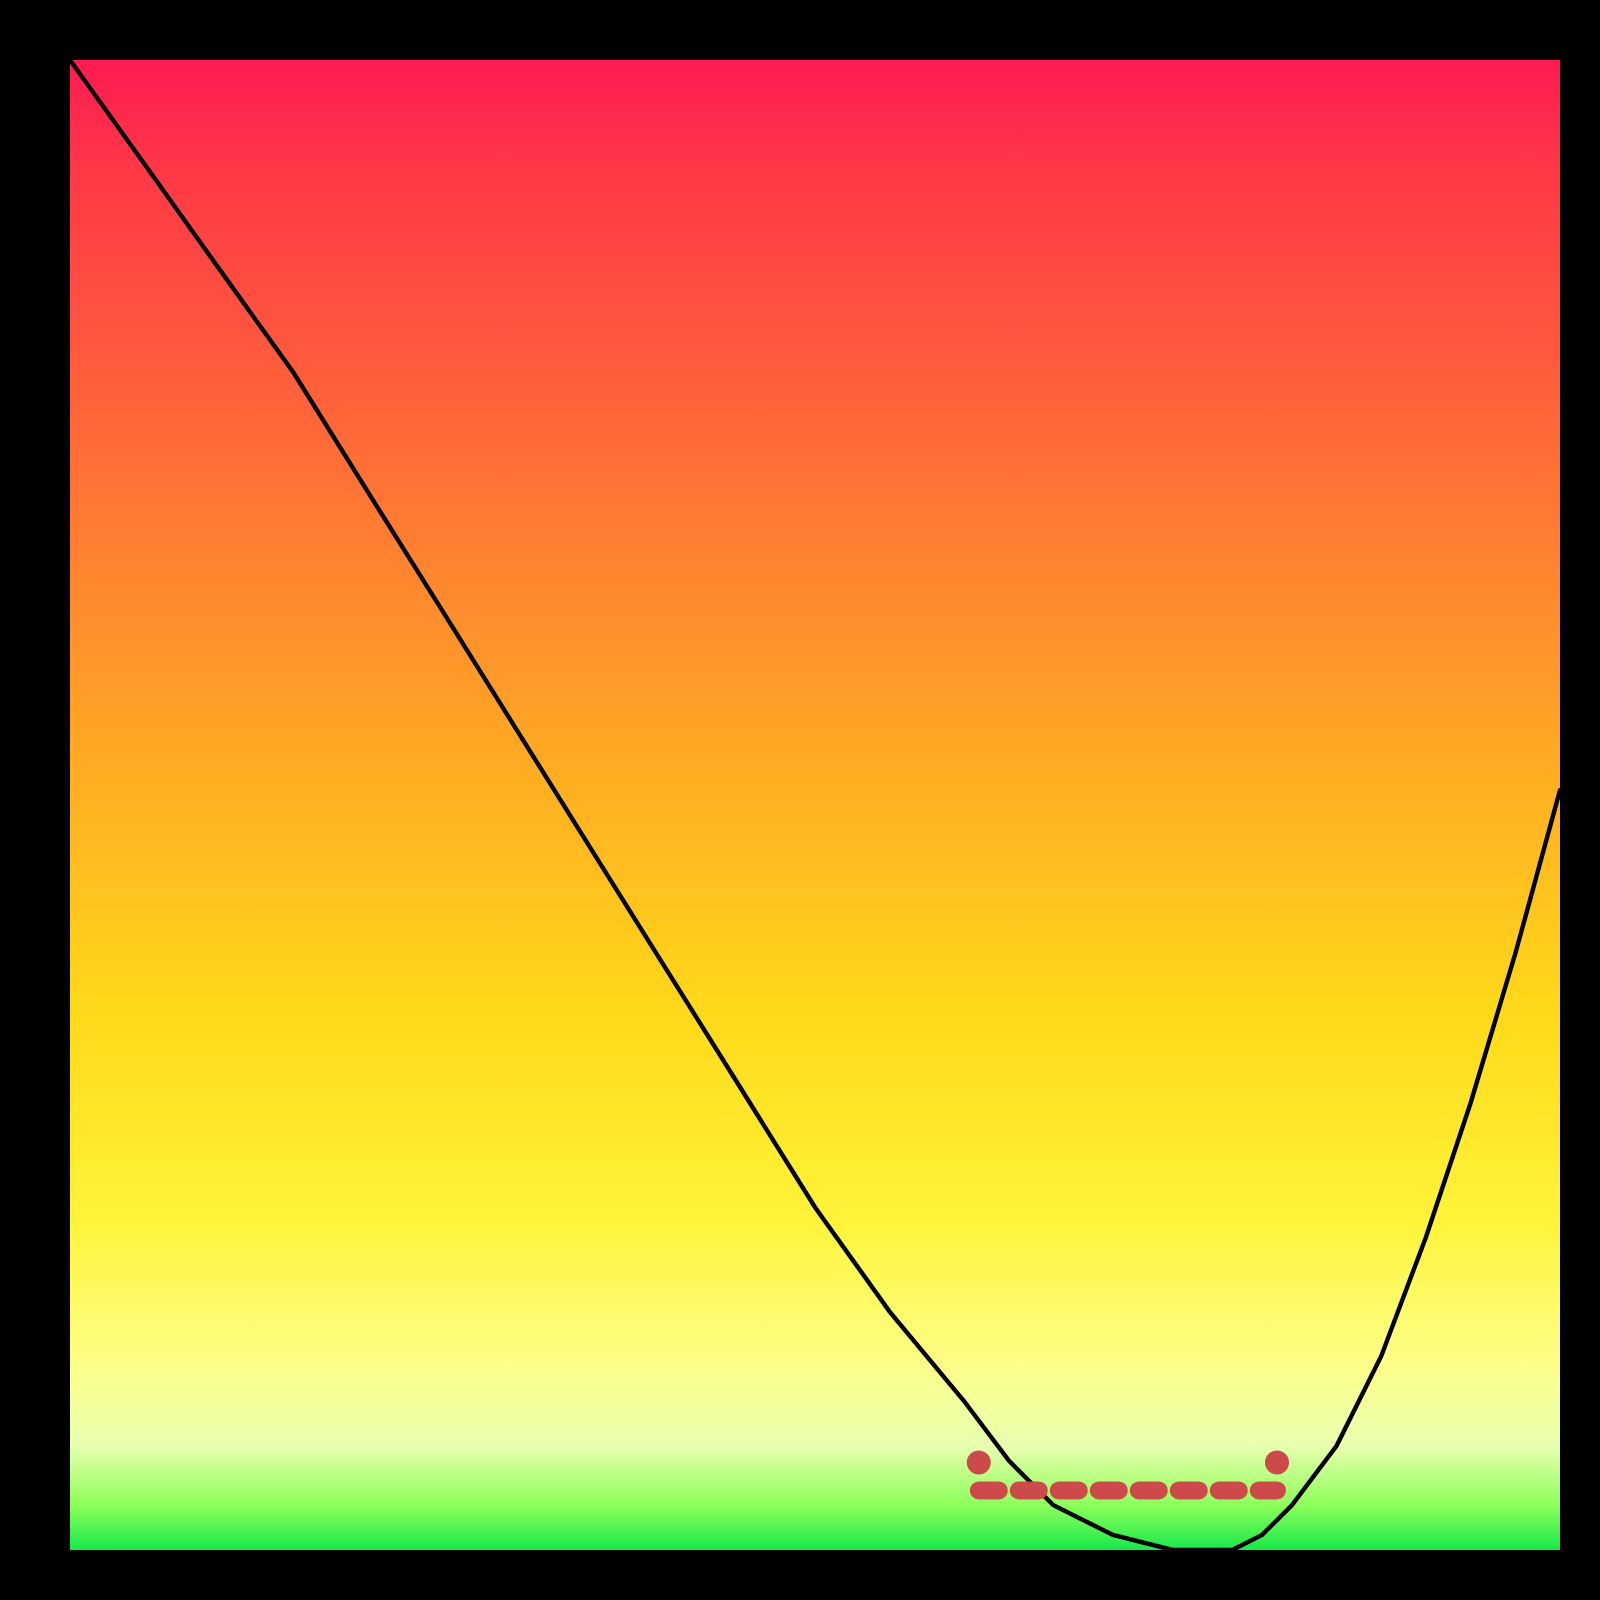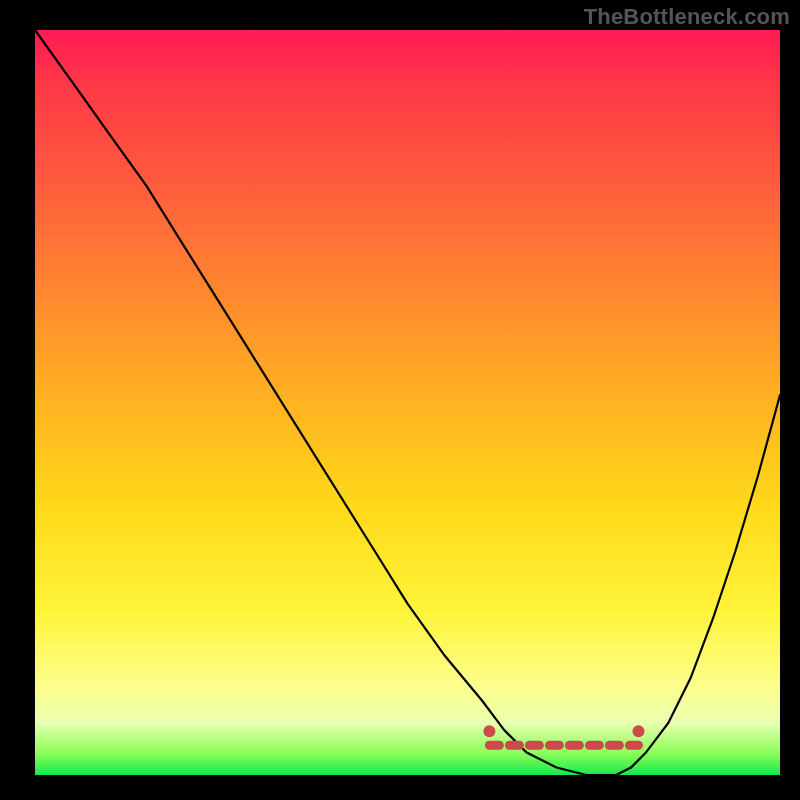--- a/index.html
+++ b/index.html
@@ -72,21 +72,20 @@
   }
   .dash-dot {
     fill: #cc4a4a;
   }
 </style>
 </head>
 <body>
 
 <div class="container">
 
-  <div class="watermark">TheBottleneck.com</div>
 
   <div class="plot-area">
     <svg class="curve-svg" viewBox="0 0 745 745" preserveAspectRatio="none">
       <path class="curve-path" d="M0.0 0.0 L37.3 52.1 L74.5 104.3 L111.8 156.4 L149.0 216.1 L186.3 275.6 L223.5 335.2 L260.8 394.9 L298.0 454.4 L335.3 514.0 L372.5 573.6 L409.8 625.8 L447.0 670.5 L469.4 700.3 L491.7 722.6 L521.5 737.5 L551.3 745.0 L581.1 745.0 L596.0 737.5 L610.9 722.6 L633.3 692.9 L655.6 648.1 L678.0 588.5 L700.3 521.5 L722.6 447.0 L745.0 365.1"></path>
       <path class="bottom-dash" d="M454.4 715.2 L603.5 715.2"></path>
       <circle class="dash-dot" r="6" cx="454.4" cy="701.2"></circle>
       <circle class="dash-dot" r="6" cx="603.5" cy="701.2"></circle>
     </svg>
   </div>
 

